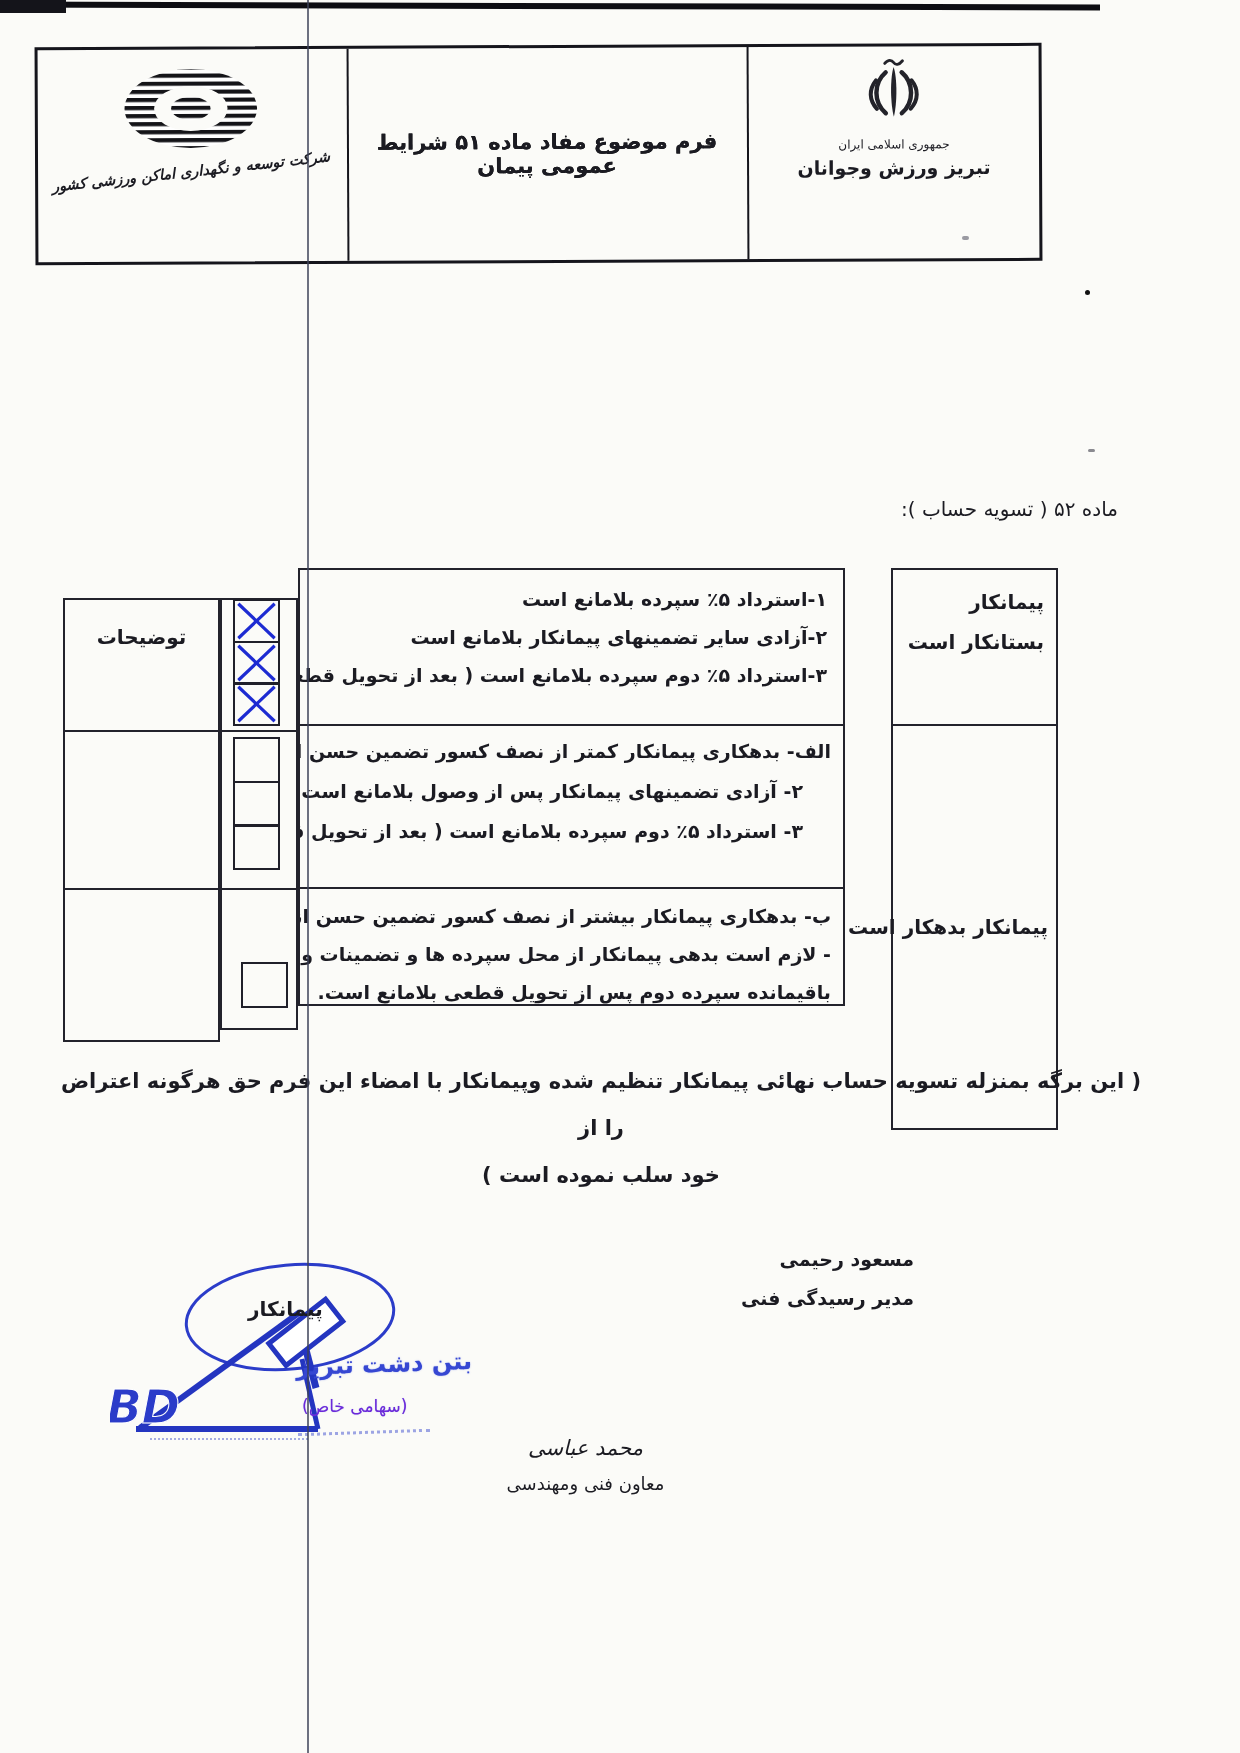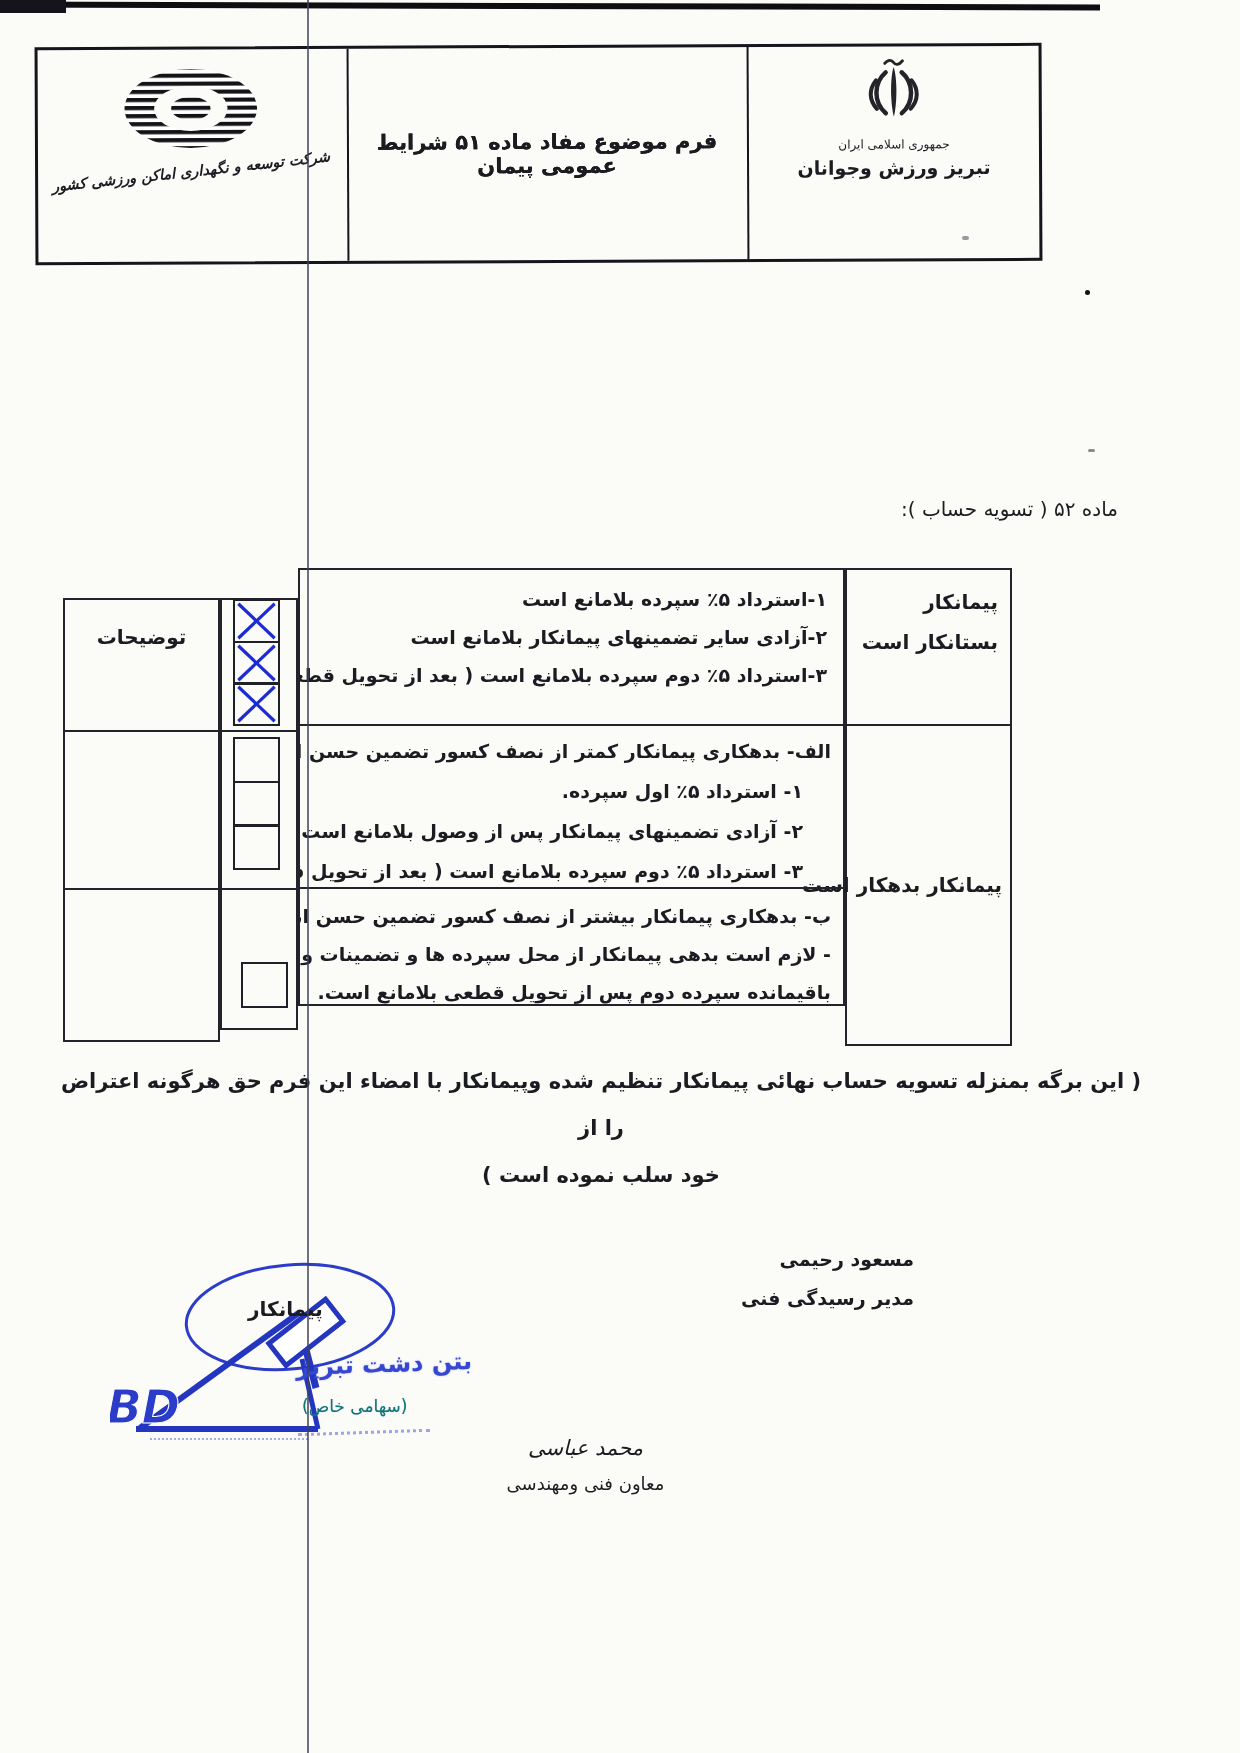--- a/index.html
+++ b/index.html
@@ -25,21 +25,21 @@
   .ministry2{font-size:19px;font-weight:bold;margin-top:5px;}
   .form-title{font-size:21px;font-weight:bold;text-align:center;padding:0 14px;text-shadow:0 0 .6px #000;}
   .company-name{font-size:14.5px;font-weight:bold;font-style:italic;transform:rotate(-6deg);margin-top:12px;white-space:nowrap;}
 
   
   .article-line{right:122px;top:497px;font-size:20px;letter-spacing:.3px;}
 
   
   .ftable{left:63px;top:568px;width:949px;height:476px;}
   .cell{position:absolute;box-sizing:border-box;border:2.5px solid #23232c;}
-  .status-col{left:782px;top:0;width:167px;height:478px;}
+  .status-col{left:828px;top:0;width:167px;height:562px;}
   .mid-col{left:235px;top:0;width:547px;height:438px;}
   .strip-col{left:157px;top:30px;width:78px;height:432px;border-width:2px;}
   .notes-col{left:0;top:30px;width:157px;height:444px;}
   .hdiv{position:absolute;left:0;right:0;border-top:2px solid #23232c;}
   .srow1{padding:12px 12px 0;font-size:20px;font-weight:bold;line-height:40px;text-align:right;}
   .srow2{position:absolute;top:156px;bottom:0;left:0;right:0;display:flex;align-items:center;
          padding-right:8px;font-size:20px;font-weight:bold;white-space:nowrap;}
   .mrow{position:absolute;left:0;right:0;font-weight:bold;font-size:19px;white-space:nowrap;overflow:hidden;}
   .mrow1{top:0;padding:10px 16px 0;line-height:38px;}
   .mrow2{top:156px;padding:5px 12px 0;line-height:40px;}
@@ -58,21 +58,21 @@
 
   
   .sig-right{right:326px;top:1240px;text-align:right;font-weight:bold;font-size:19px;line-height:39px;white-space:nowrap;}
   .sig-center{left:478px;top:1436px;width:215px;text-align:center;font-weight:normal;}
   .sig-center .name{font-size:21px;font-style:italic;}
   .sig-center .role{font-size:18px;margin-top:13px;}
   .contractor-label{left:248px;top:1297px;font-size:20px;font-weight:bold;z-index:6;}
   .stamp-svg{left:110px;top:1255px;width:340px;height:210px;z-index:5;}
   .stamp-co{left:296px;top:1350px;font-size:24px;font-weight:bold;color:#3647d2;transform:rotate(-2deg);
             text-shadow:0 0 1.5px rgba(64,86,226,.55);z-index:5;white-space:nowrap;}
-  .stamp-type{left:302px;top:1396px;font-size:17px;color:#0f766e;text-shadow:0 0 1px rgba(90,110,230,.5);z-index:5;white-space:nowrap;}
+  .stamp-type{left:302px;top:1396px;font-size:17px;color:#6d28d9;text-shadow:0 0 1px rgba(90,110,230,.5);z-index:5;white-space:nowrap;}
   .stamp-dots1{left:298px;top:1431px;width:132px;border-top:3px dotted #6a76d8;opacity:.65;transform:rotate(-2deg);}
   .stamp-dots2{left:150px;top:1438px;width:158px;border-top:2px dotted #5060cc;opacity:.5;}
 </style>
 </head>
 <body>
 
 <div class="page">
 
   <div class="abs topline"></div>
   <div class="abs topcorner"></div>
@@ -124,21 +124,20 @@
 
     <div class="cell mid-col">
       <div class="mrow mrow1">
         <div>۱-استرداد ۵٪ سپرده بلامانع است</div>
         <div>۲-آزادی سایر تضمینهای پیمانکار بلامانع است</div>
         <div>۳-استرداد ۵٪ دوم سپرده بلامانع است ( بعد از تحویل قطعی )</div>
       </div>
       <div class="hdiv" style="top:154px;"></div>
       <div class="mrow mrow2">
         <div>الف- بدهکاری پیمانکار کمتر از نصف کسور تضمین حسن انجام کار است.</div>
-        <div class="indent">۱- استرداد ۵٪ اول سپرده.</div>
         <div class="indent">۲- آزادی تضمینهای پیمانکار پس از وصول بلامانع است.</div>
         <div class="indent">۳- استرداد ۵٪ دوم سپرده بلامانع است ( بعد از تحویل قطعی )</div>
       </div>
       <div class="hdiv" style="top:317px;"></div>
       <div class="mrow mrow3">
         <div>ب- بدهکاری پیمانکار بیشتر از نصف کسور تضمین حسن انجام کار است.</div>
         <div>- لازم است بدهی پیمانکار از محل سپرده ها و تضمینات وصول شود و استرداد</div>
         <div>باقیمانده سپرده دوم پس از تحویل قطعی بلامانع است.</div>
       </div>
     </div>

